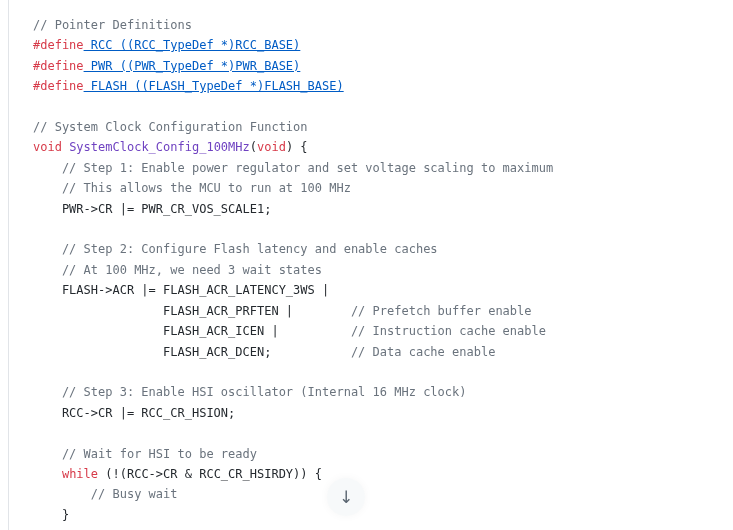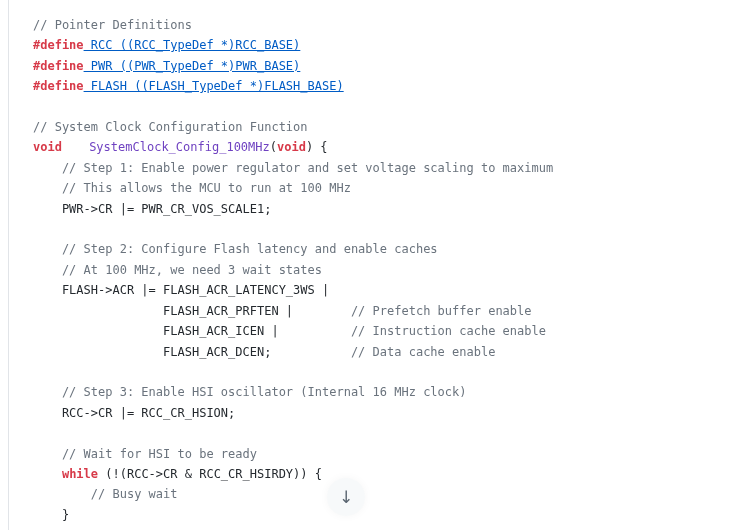--- a/index.html
+++ b/index.html
@@ -33,23 +33,23 @@
     font-size: 12px;
     line-height: 20.4px;
     white-space: pre;
     color: var(--plain, #24292e);
   }
   .code-line {
     min-height: 20.4px;
     white-space: pre;
   }
   .tok-c { color: var(--comment, #6a737d); }
-  .tok-k { color: var(--keyword, #d73a49); font-weight: bold; }
+  .tok-k { color: var(--keyword, #d73a49); }
   .tok-b { color: var(--constant, #005cc5); text-decoration: underline; }
-  .tok-f { color: var(--function, #6f42c1); margin-left: 20px; }
+  .tok-f { color: var(--function, #6f42c1); }
   .tok-p { color: var(--plain, #24292e); }
   .scroll-down-btn {
     position: absolute;
     left: 327px;
     top: 478px;
     width: 38px;
     height: 38px;
     border-radius: 50%;
     background: #f7f9fa;
     box-shadow: 0 0 10px rgba(27, 31, 35, 0.04);

